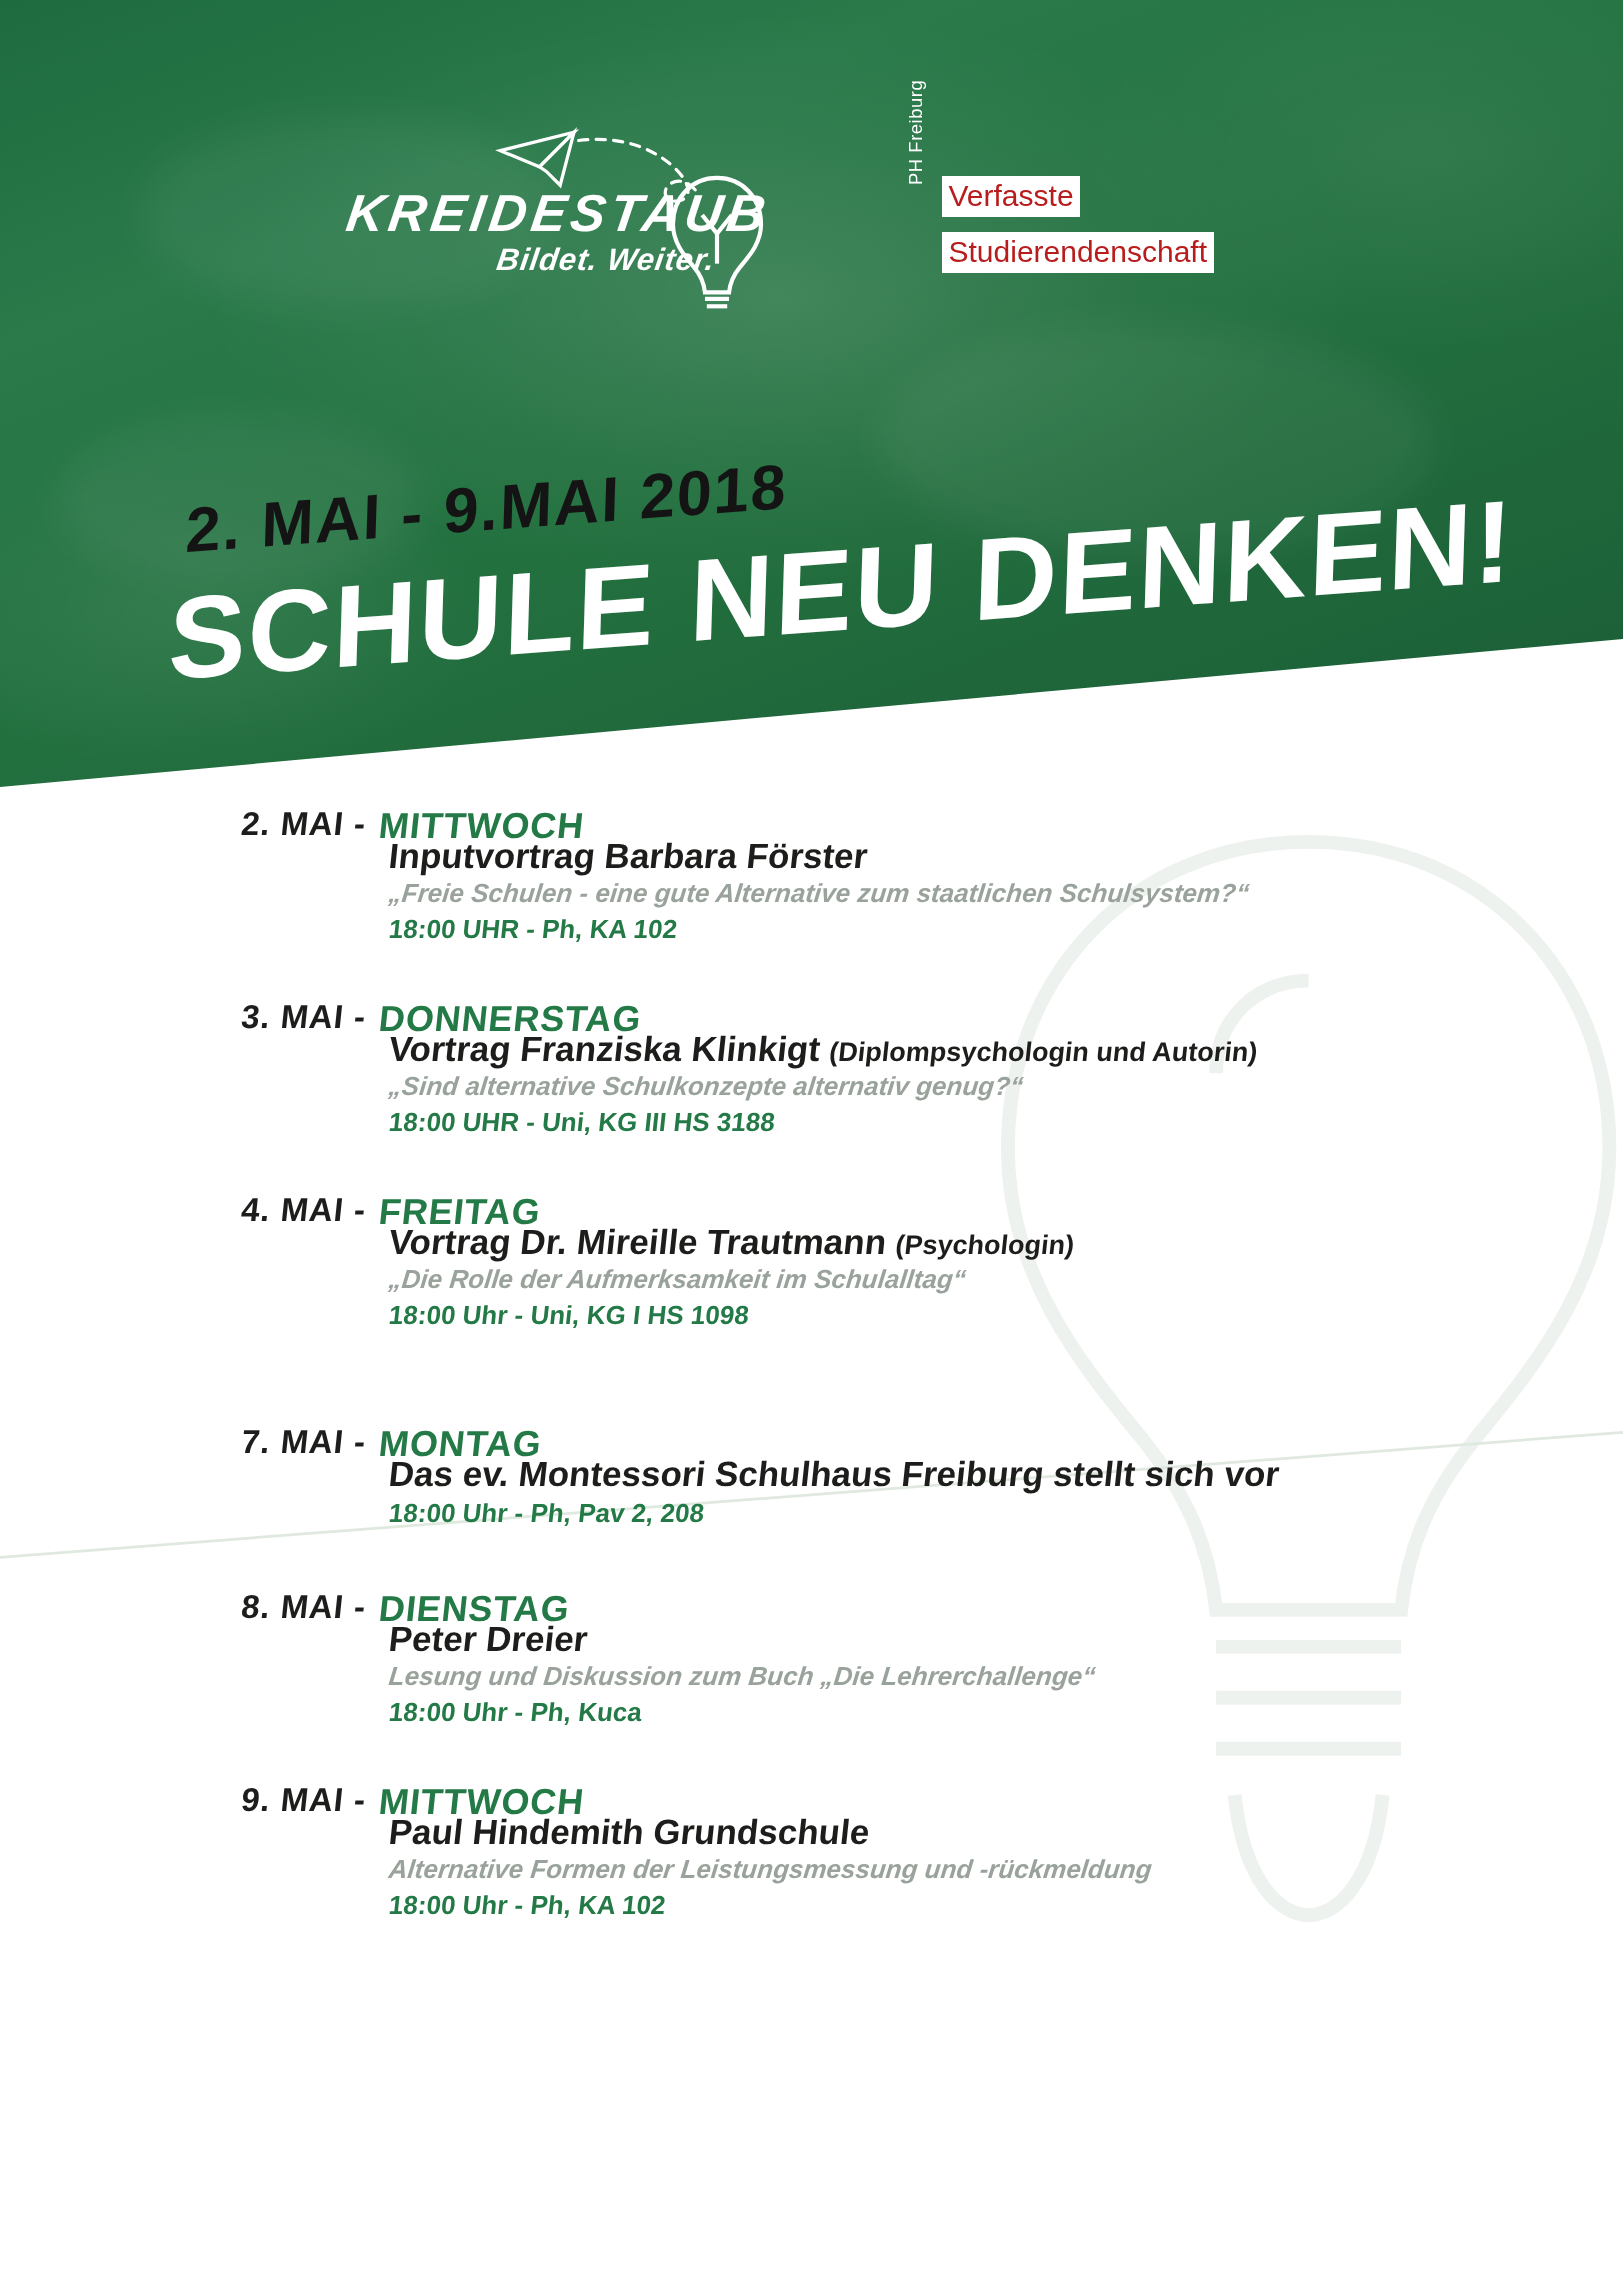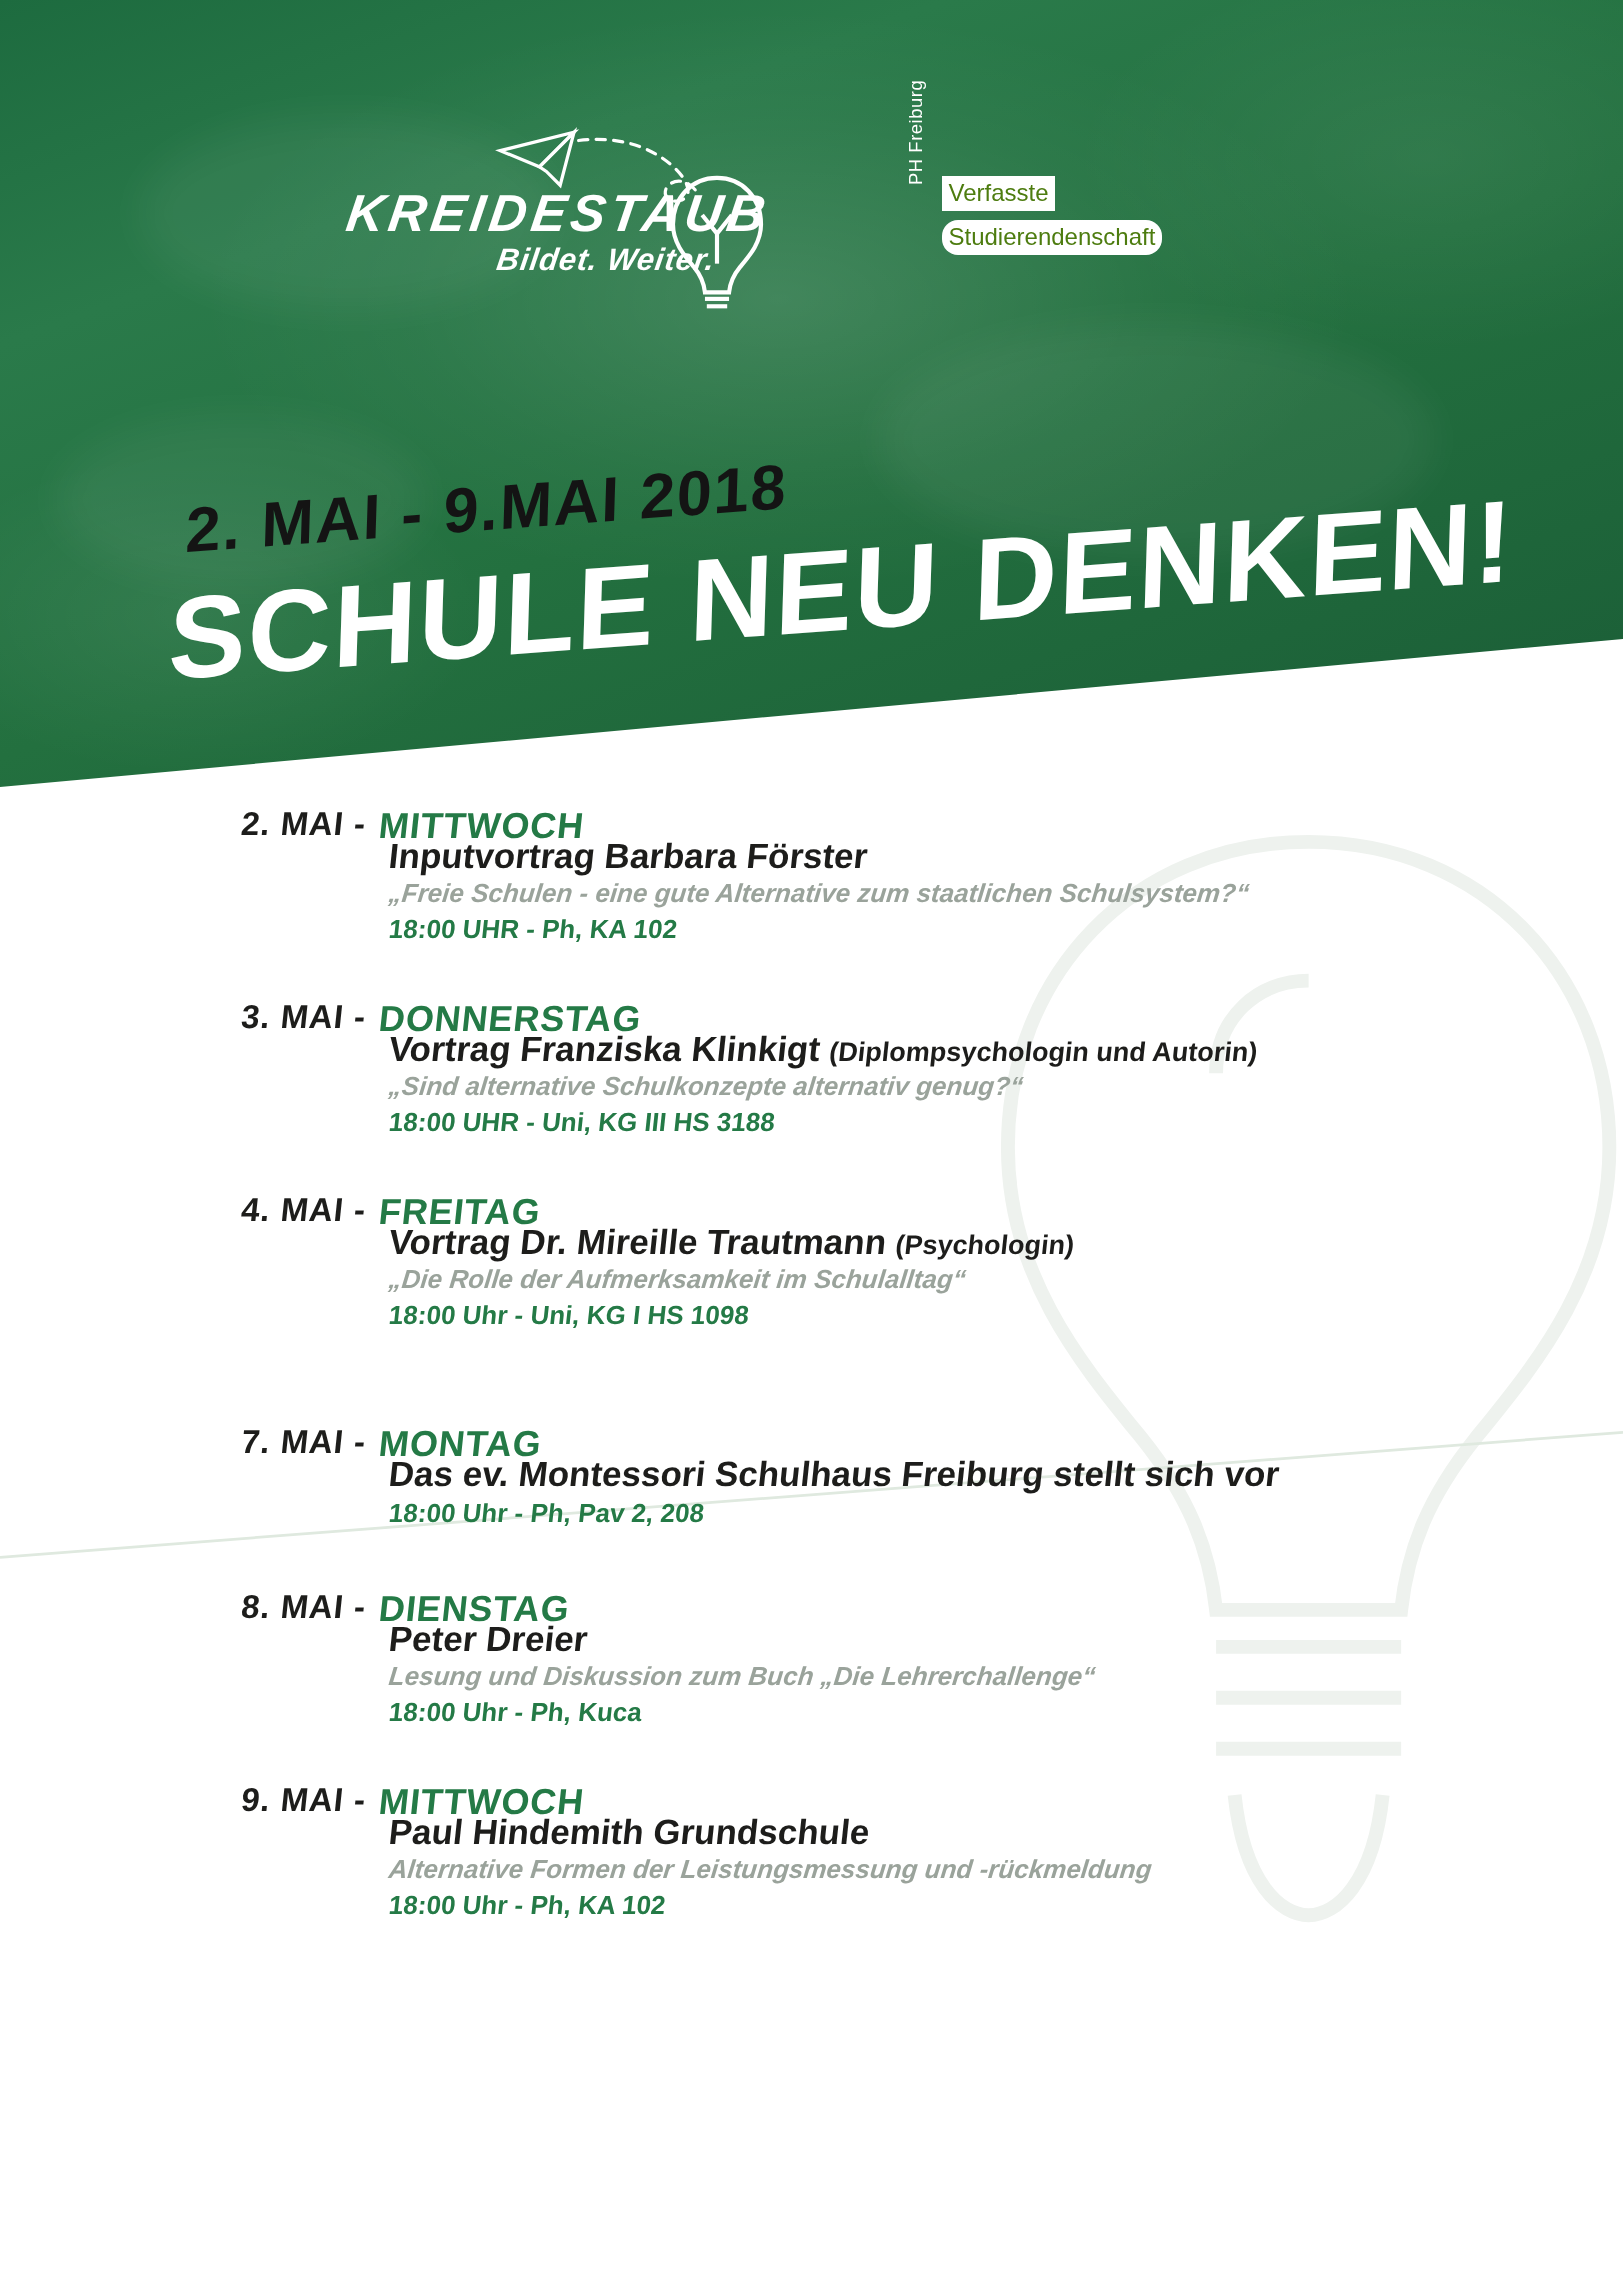--- a/index.html
+++ b/index.html
@@ -97,28 +97,28 @@
     font-size: 18.5px;
     letter-spacing: 0.5px;
     transform: rotate(-90deg);
     transform-origin: left top;
     white-space: nowrap;
   }
   .vs-line {
     position: absolute;
     left: 37px;
     background: #ffffff;
-    color: #4d7c0f;
-    font-size: 24px;
+    color: #b91c1c;
+    font-size: 30px;
     letter-spacing: 0px;
     padding: 2.8px 6.5px 4.6px 6.5px;
     white-space: nowrap;
   }
   .vs-line.l1 { top: 0px; }
-  .vs-line.l2 { top: 44px; border-radius: 16px; }
+  .vs-line.l2 { top: 56px; }
 
   .headline-date {
     position: absolute;
     left: 185px;
     top: 472px;
     font-family: "Liberation Sans", sans-serif;
     font-weight: bold;
     font-size: 63px;
     letter-spacing: 1.9px;
     color: #141414;

